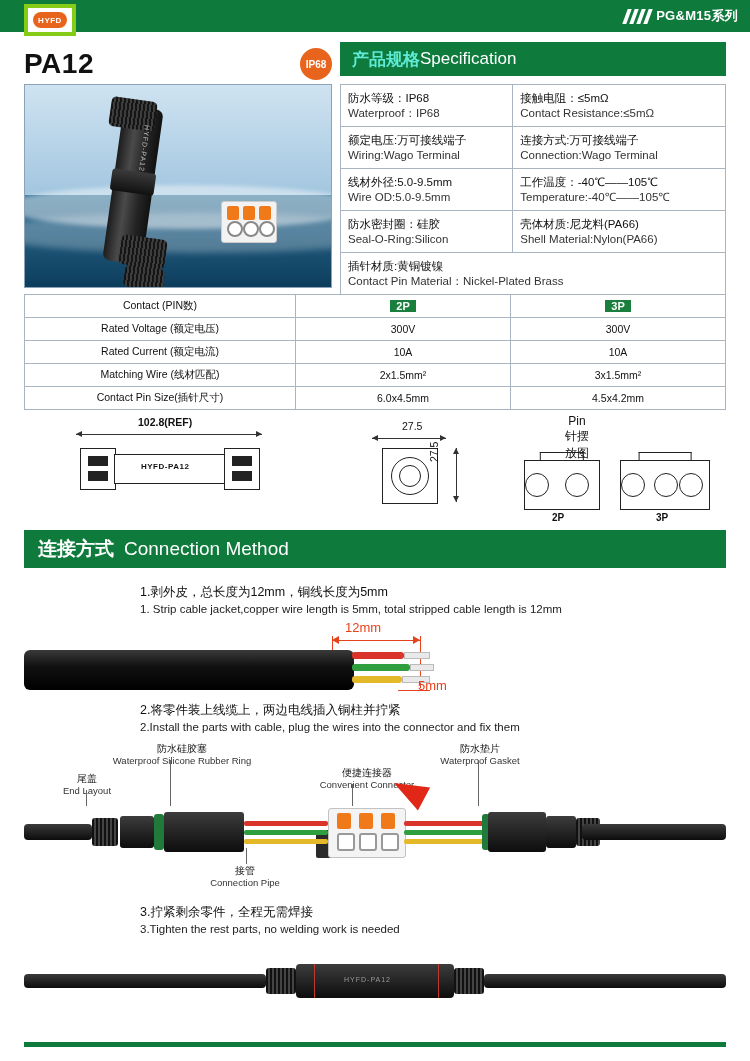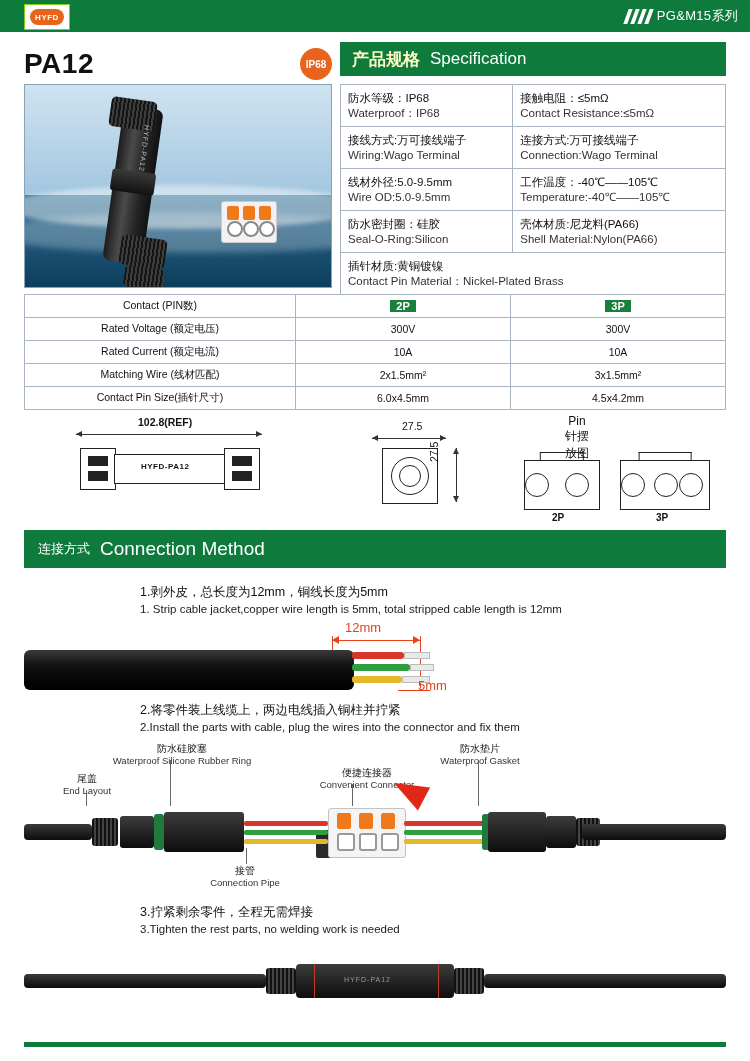--- a/index.html
+++ b/index.html
@@ -8,36 +8,36 @@
     background:#ffffff;
     font-family:"Liberation Sans", sans-serif;
     color:#111;
     position:relative;
     overflow:hidden;
   }
   .page{position:relative;width:750px;height:1061px;}
 
   
   .topbar{position:absolute;left:0;top:0;width:750px;height:32px;background:#0e7a3c;}
-  .logo-box{position:absolute;left:24px;top:4px;width:44px;height:24px;background:#fff;border:1px solid #84cc16;display:flex;align-items:center;justify-content:center;}
+  .logo-box{position:absolute;left:24px;top:4px;width:44px;height:24px;background:#fff;border:4px solid #84cc16;display:flex;align-items:center;justify-content:center;}
   .logo-oval{width:34px;height:16px;border-radius:9px;background:#e8641c;color:#fff;font-size:8px;display:flex;align-items:center;justify-content:center;letter-spacing:0.5px;font-weight:bold;}
   .series-wrap{position:absolute;right:12px;top:0;height:32px;display:flex;align-items:center;gap:6px;}
   .slashes{display:flex;gap:3px;transform:skewX(-20deg);}
   .slashes i{display:block;width:4px;height:15px;background:#ffffff;}
-  .series-text{color:#ffffff;font-size:13px;font-weight:normal;letter-spacing:0.3px;}
+  .series-text{color:#ffffff;font-size:13px;font-weight:bold;letter-spacing:0.3px;}
 
   
   .model{position:absolute;left:24px;top:48px;font-size:28px;font-weight:bold;letter-spacing:0.5px;color:#111;}
 
   
   .ip68{position:absolute;left:300px;top:48px;width:32px;height:32px;border-radius:50%;background:#e8641c;color:#fff;font-size:10px;font-weight:bold;display:flex;align-items:center;justify-content:center;}
 
   
   .spec-head{position:absolute;left:340px;top:42px;width:386px;height:34px;background:#0e7a3c;display:flex;align-items:center;padding-left:12px;box-sizing:border-box;}
-  .spec-head .cn{color:#fef9c3;font-size:17px;font-weight:bold;margin-right:10px;}
+  .spec-head .cn{color:#5eead4;font-size:17px;font-weight:bold;}
   .spec-head .en{color:#ffffff;font-size:17px;}
 
   
   .photo{position:absolute;left:24px;top:84px;width:306px;height:202px;border:1px solid #8aa3b8;overflow:hidden;background:#b9d2e4;}
   .sea-top{position:absolute;left:0;top:0;width:100%;height:118px;background:linear-gradient(#cfe3f1,#9fc4de);}
   .sea-bot{position:absolute;left:0;top:110px;width:100%;height:92px;background:linear-gradient(#2f6f96,#0d3d5c);}
   .wave{position:absolute;left:-20px;top:100px;width:360px;height:44px;background:rgba(255,255,255,.45);border-radius:50%;filter:blur(2px);}
   .wave2{position:absolute;left:-40px;top:128px;width:420px;height:40px;background:rgba(255,255,255,.25);border-radius:50%;filter:blur(3px);}
   .conn-body{position:absolute;left:88px;top:22px;width:40px;height:156px;background:linear-gradient(90deg,#1c1c1c,#4a4a4a 35%,#242424 70%,#111);border-radius:7px;transform:rotate(8deg);}
   .conn-cap{position:absolute;width:46px;height:30px;background:repeating-linear-gradient(90deg,#151515 0 2px,#3d3d3d 2px 4px);border-radius:5px;transform:rotate(8deg);}
@@ -112,21 +112,21 @@
   .pinbox.p3 .c:nth-child(1){left:8px;}
   .pinbox.p3 .c:nth-child(2){left:33px;}
   .pinbox.p3 .c:nth-child(3){left:58px;}
   .pin-cap{position:absolute;top:-9px;left:50%;transform:translateX(-50%);width:60%;height:9px;border:1.5px solid #222;border-bottom:none;box-sizing:border-box;}
   .pin-lbl{position:absolute;top:96px;font-size:10px;font-weight:bold;}
   .pin-lbl.a{left:528px;}
   .pin-lbl.b{left:632px;}
 
   
   .cm-bar{position:absolute;left:24px;top:530px;width:702px;height:38px;background:#0e7a3c;display:flex;align-items:center;padding-left:14px;box-sizing:border-box;}
-  .cm-bar .cn{color:#fff;font-size:13px;font-weight:normal;margin-right:10px;}
+  .cm-bar .cn{color:#fff;font-size:19px;font-weight:bold;margin-right:10px;}
   .cm-bar .en{color:#fff;font-size:19px;}
 
   .step{position:absolute;font-size:12.5px;}
   .step .cn{display:block;color:#111;margin-bottom:2px;}
   .step .en{display:block;color:#222;font-size:11.5px;}
 
   .step1{left:140px;top:584px;}
   .step2{left:140px;top:702px;}
   .step3{left:140px;top:896px;margin-top:8px;}
 
@@ -268,21 +268,21 @@
         <div class="cn-line">防水等级：IP68</div>
         <div class="en-line">Waterproof：IP68</div>
       </td>
       <td>
         <div class="cn-line">接触电阻：≤5mΩ</div>
         <div class="en-line">Contact Resistance:≤5mΩ</div>
       </td>
     </tr>
     <tr>
       <td>
-        <div class="cn-line">接线方式:万可接线端子</div>
+        <div class="cn-line">额定电压:万可接线端子</div>
         <div class="en-line">Wiring:Wago Terminal</div>
       </td>
       <td>
         <div class="cn-line">连接方式:万可接线端子</div>
         <div class="en-line">Connection:Wago Terminal</div>
       </td>
     </tr>
     <tr>
       <td>
         <div class="cn-line">线材外径:5.0-9.5mm</div>

